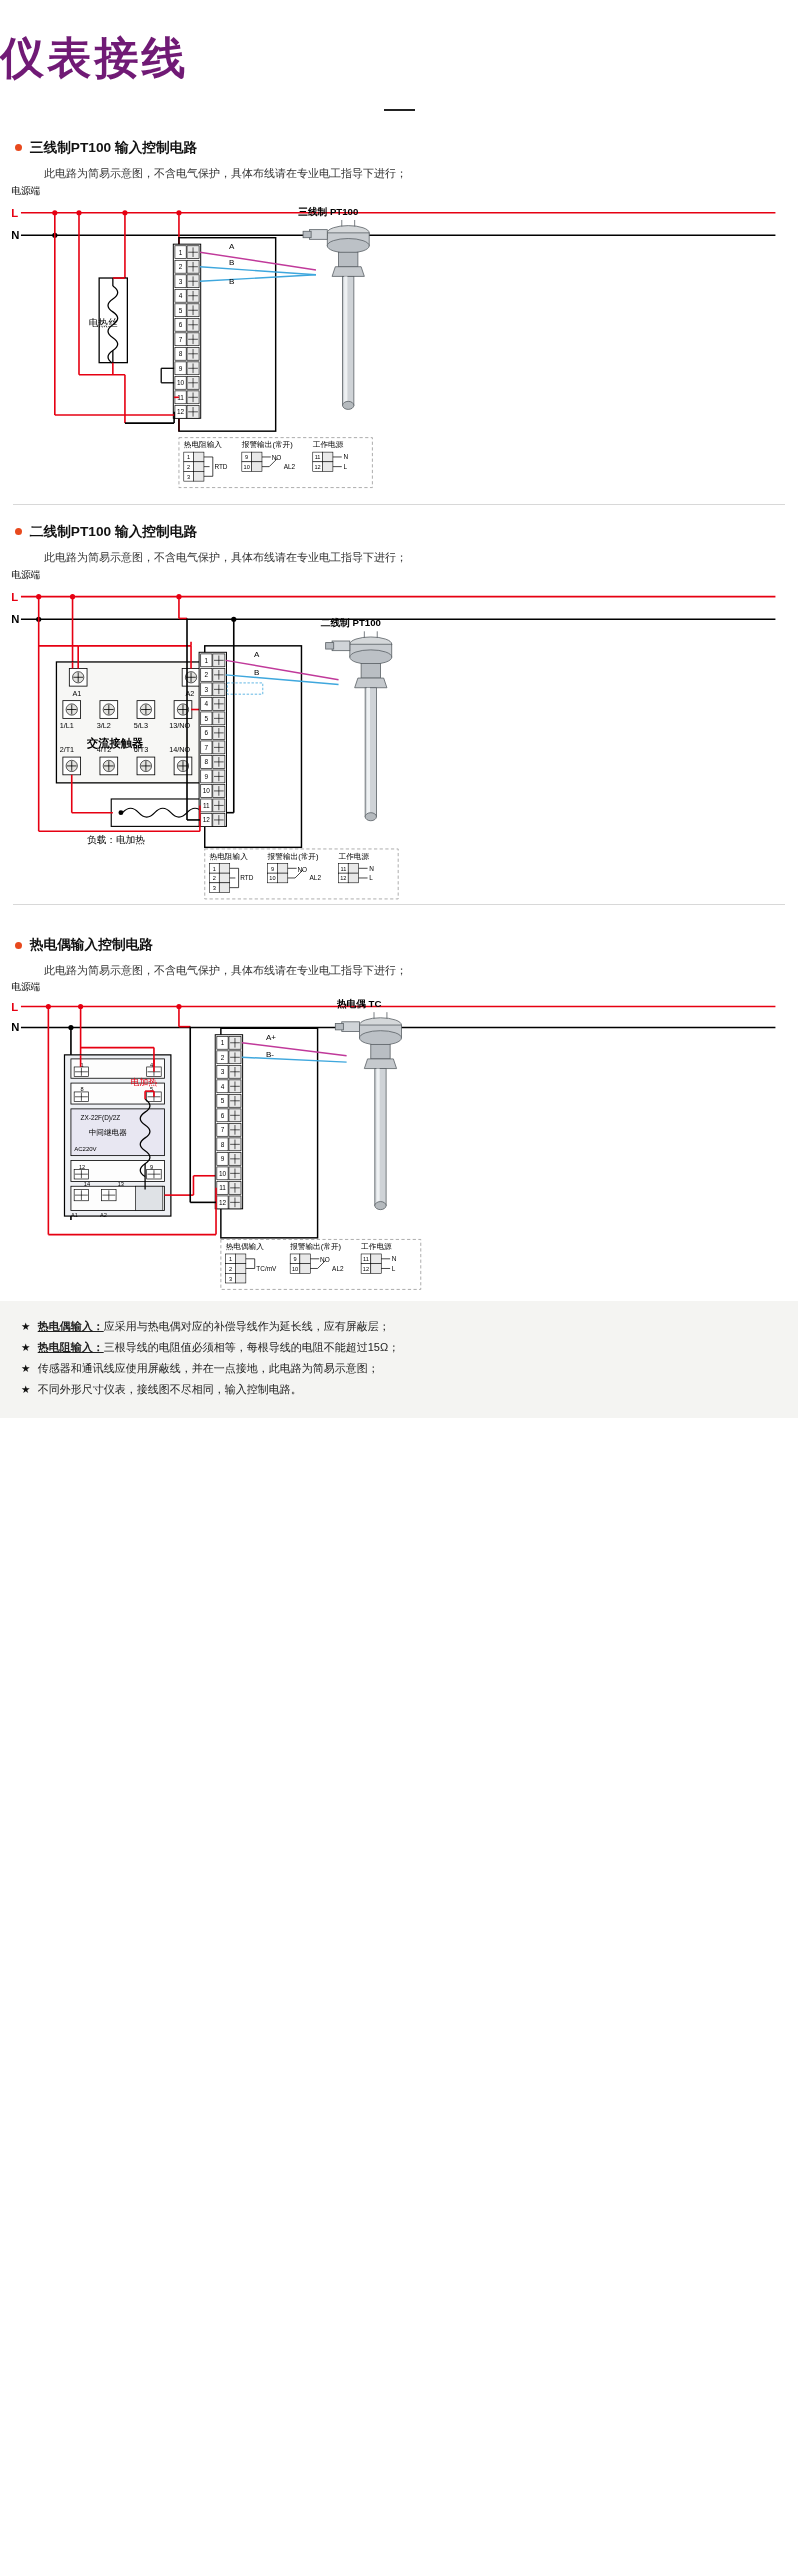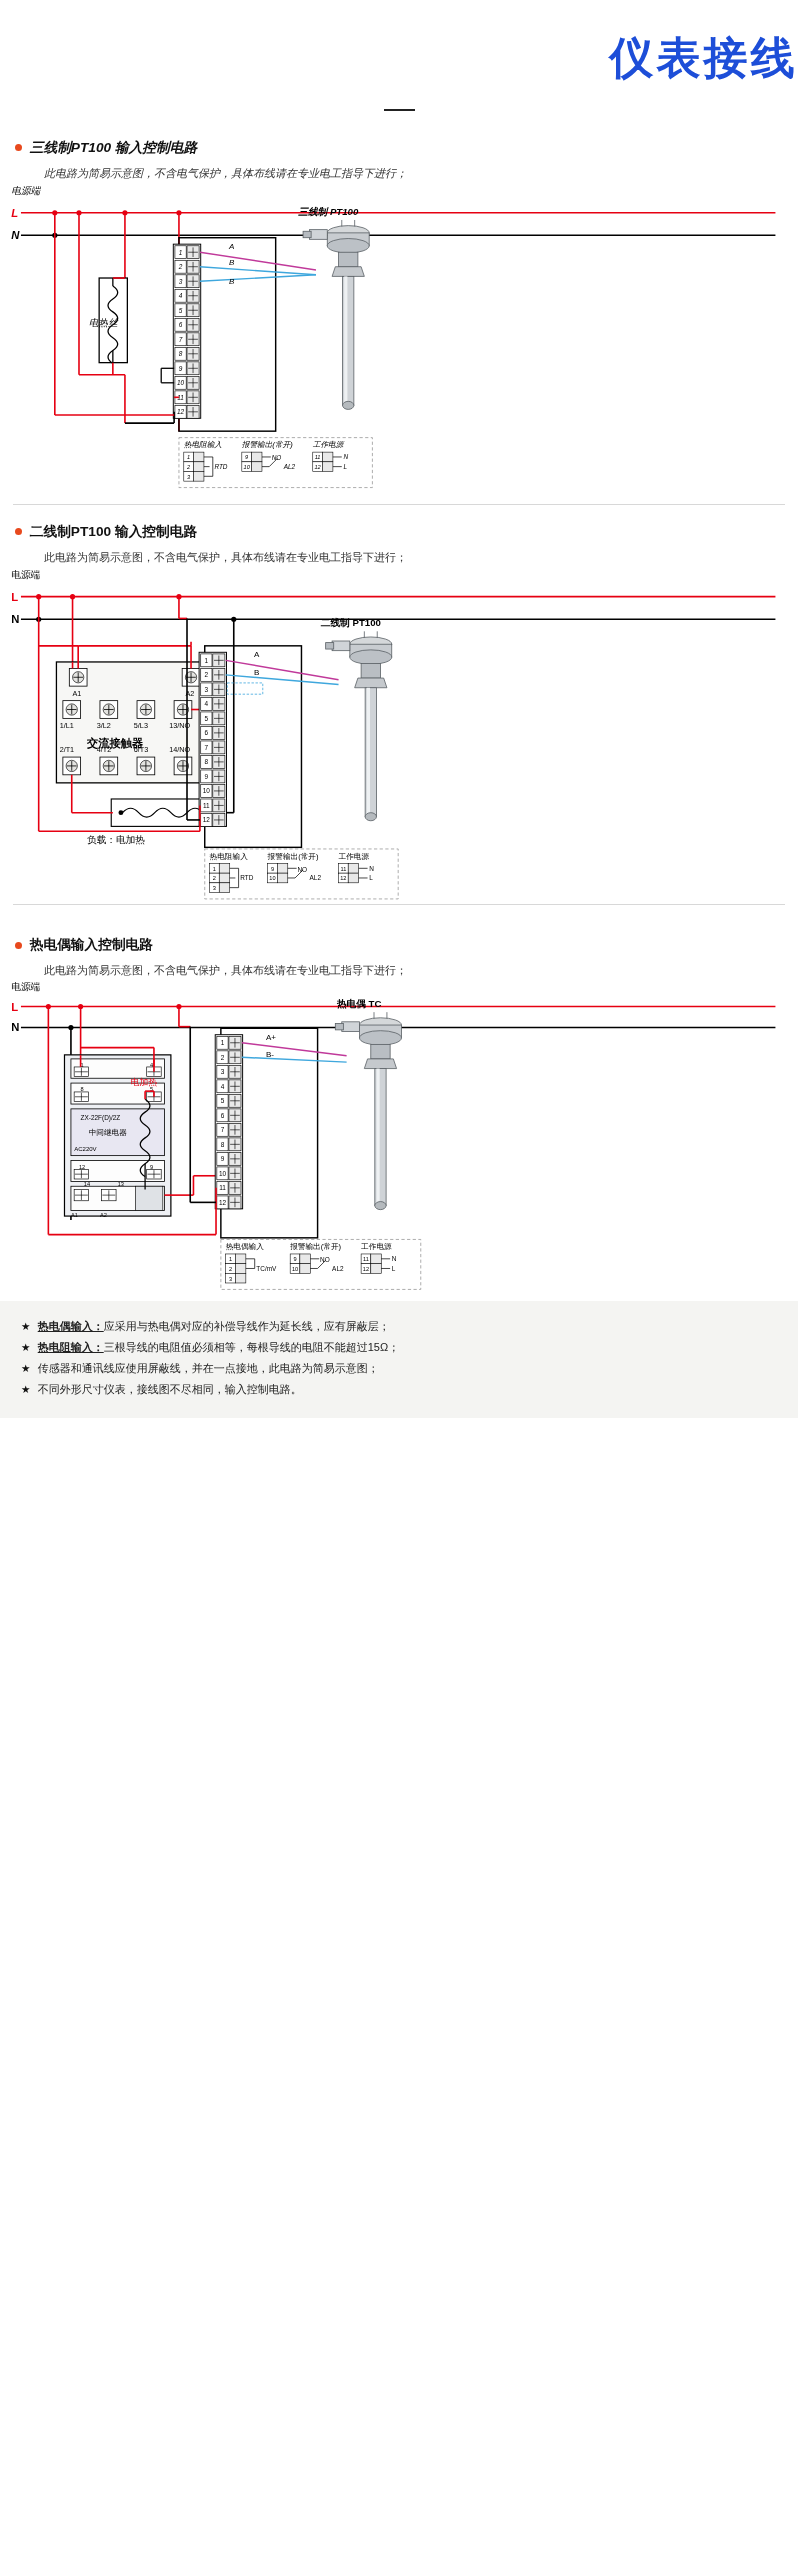--- a/index.html
+++ b/index.html
@@ -13,26 +13,26 @@
     position: relative;
   }
   .page {
     position: relative;
     width: 798px;
     height: 2576px;
     overflow: hidden;
   }
   
   .main-title {
-    text-align: right;
+    text-align: left;
     font-size: 44px;
     font-weight: bold;
     letter-spacing: 3.2px;
     padding-top: 29px;
-    color: #1d4ed8;
+    color: #701a75;
   }
   .title-rule {
     width: 31px;
     height: 2.4px;
     background: #222;
     margin: 21px auto 0 auto;
   }
   
   .section-head {
     display: flex;
@@ -85,21 +85,21 @@
   .note-strong { font-weight: bold; text-decoration: underline; }
 </style>
 </head>
 <body>
 
 <div class="page">
 
   <div class="main-title">仪表接线</div>
   <div class="title-rule"></div>
 
-  <div style="margin-top:27.4px;font-style:italic;">
+  <div style="margin-top:27.4px;">
     <div class="section-head">
       <span class="bullet-dot"></span>
       <span class="section-title">三线制PT100 输入控制电路</span>
     </div>
     <div class="section-sub">此电路为简易示意图，不含电气保护，具体布线请在专业电工指导下进行；</div>
 
     <div class="diagram">
       <svg width="798" height="323" viewBox="0 0 990 400" xmlns="http://www.w3.org/2000/svg">
 
         <text x="14" y="16" font-size="12" font-family="Liberation Sans, sans-serif">电源端</text>

